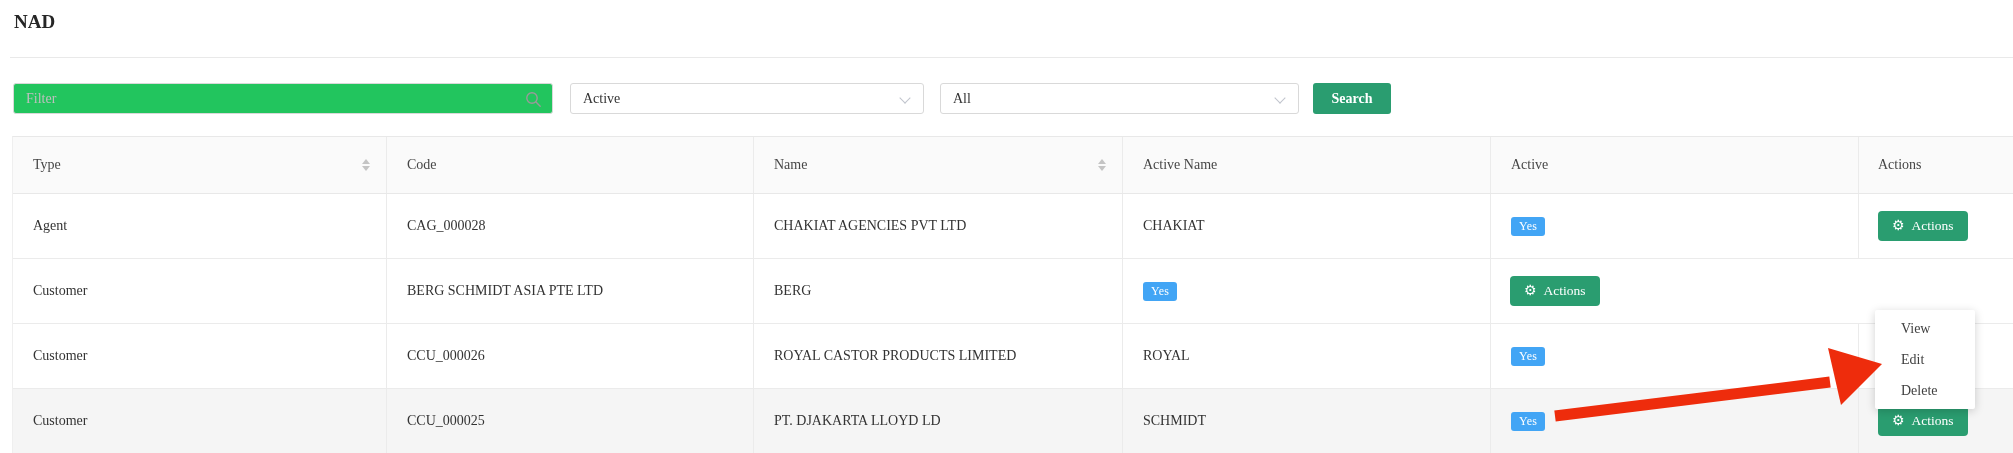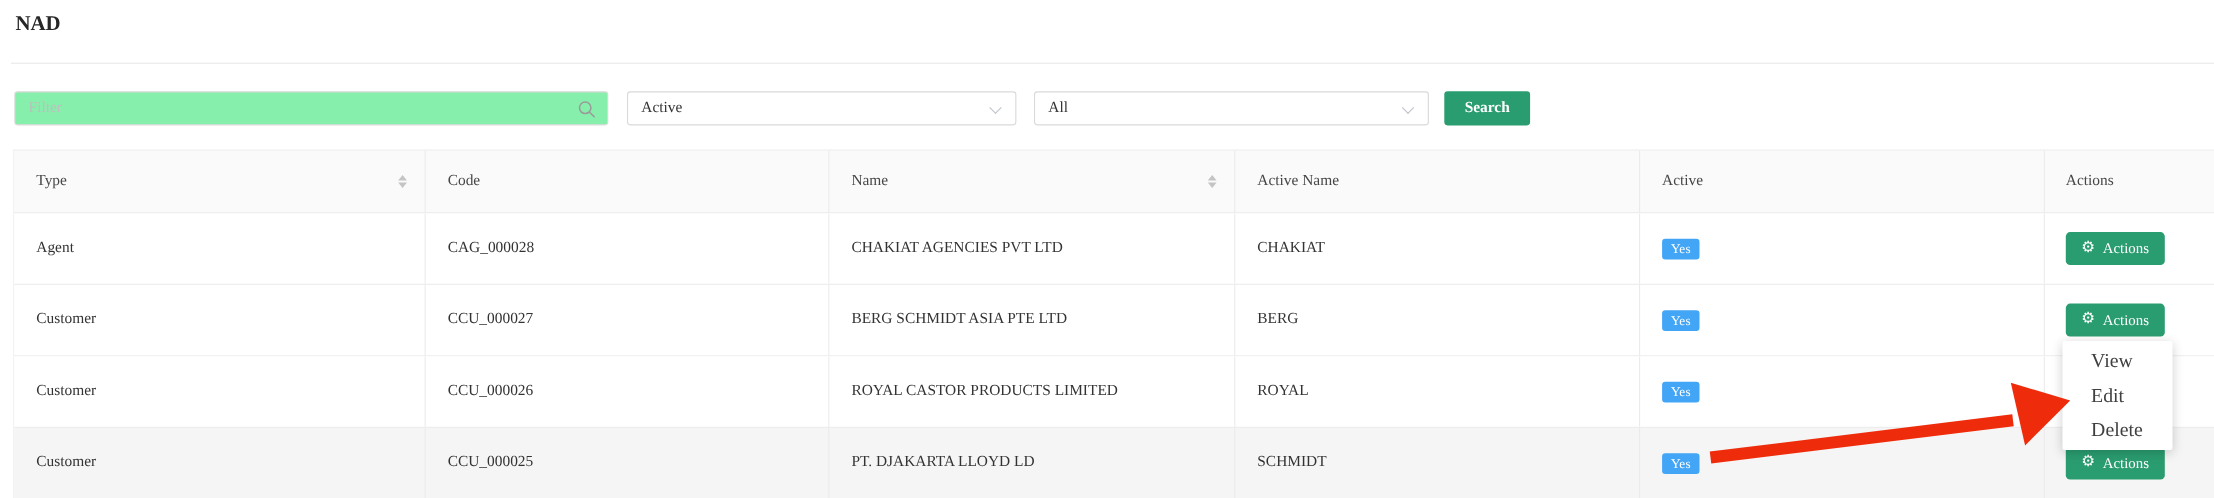--- a/index.html
+++ b/index.html
@@ -10,21 +10,21 @@
   html,body{width:2013px; height:453px; overflow:hidden; background:#fff;
     font-family:"Liberation Sans","DejaVu Sans",sans-serif; color:var(--text);}
   .page{position:relative; width:2013px; height:453px;font-family:Liberation Serif, serif;}
 
   .page-title{position:absolute; left:14px; top:11px; font-size:19px; font-weight:700; color:#262626;}
   .title-divider{position:absolute; left:10px; right:0; top:57px; border-top:1px solid #e9e9e9;}
 
   
   .toolbar{position:absolute; left:0; top:83px; width:100%; height:31px;}
   .filter-wrap{position:absolute; left:13px; top:0; width:540px; height:31px;
-    border:1px solid #d9d9d9; border-radius:3px; background:#86efac; display:flex; align-items:center;}
+    border:1px solid #d9d9d9; border-radius:3px; background:#22c55e; display:flex; align-items:center;}
   .filter-wrap input{border:0; outline:0; flex:1; height:100%; padding:0 12px; font-size:14px;
     font-family:inherit; color:#333; background:transparent;}
   .filter-wrap input::placeholder{color:#bfbfbf;}
   .search-glyph{position:absolute; right:10px; top:7px; width:17px; height:17px;}
   .sel{position:absolute; top:0; height:31px; border:1px solid #d9d9d9; border-radius:3px;
     background:#fff; display:flex; align-items:center; padding:0 30px 0 12px; font-size:14px; color:#333; cursor:pointer;}
   .sel-active{left:570px; width:354px;}
   .sel-all{left:940px; width:359px;}
   .chev{position:absolute; right:14px; top:10px; width:8px; height:8px;
     border-right:1.5px solid #c0c4cc; border-bottom:1.5px solid #c0c4cc; transform:rotate(45deg);}
@@ -48,21 +48,21 @@
 
   .badge-yes{display:inline-block; background:var(--blue); color:#fff; font-size:12px;
     padding:3px 8px 4px; border-radius:3px; line-height:1; letter-spacing:.2px;}
   .btn-actions{display:inline-flex; align-items:center; gap:7px; background:var(--green); color:#fff;
     border:0; border-radius:4px; height:30px; padding:0 14px; font-size:13.5px; font-family:inherit; cursor:pointer;}
   .btn-actions .gear{font-size:14px; line-height:1;}
 
   
   .action-menu{position:absolute; left:1875px; top:310px; width:100px; background:#fff;
     box-shadow:0 2px 10px rgba(0,0,0,.18); border-radius:2px; padding:3px 0; z-index:10;}
-  .menu-item{height:31px; display:flex; align-items:center; padding-left:26px; font-size:18px; color:#404040; cursor:pointer;}
+  .menu-item{height:31px; display:flex; align-items:center; padding-left:26px; font-size:14px; color:#404040; cursor:pointer;}
 
   
   .anno-arrow{position:absolute; left:1530px; top:340px; width:380px; height:105px; z-index:30; pointer-events:none;}
 </style>
 </head>
 <body>
 
 <div class="page">
 
   <div class="page-title">NAD</div>
@@ -130,21 +130,20 @@
           </div>
           <div class="tcell">
             <button class="btn-actions">
               <span class="gear">⚙</span>
               <span>Actions</span>
             </button>
           </div>
         </div>
         <div class="trow">
           <div class="tcell">Customer</div>
-          <div class="tcell">CCU_000027</div>
           <div class="tcell">BERG SCHMIDT ASIA PTE LTD</div>
           <div class="tcell">BERG</div>
           <div class="tcell">
             <span class="badge-yes">Yes</span>
           </div>
           <div class="tcell">
             <button class="btn-actions">
               <span class="gear">⚙</span>
               <span>Actions</span>
             </button>

